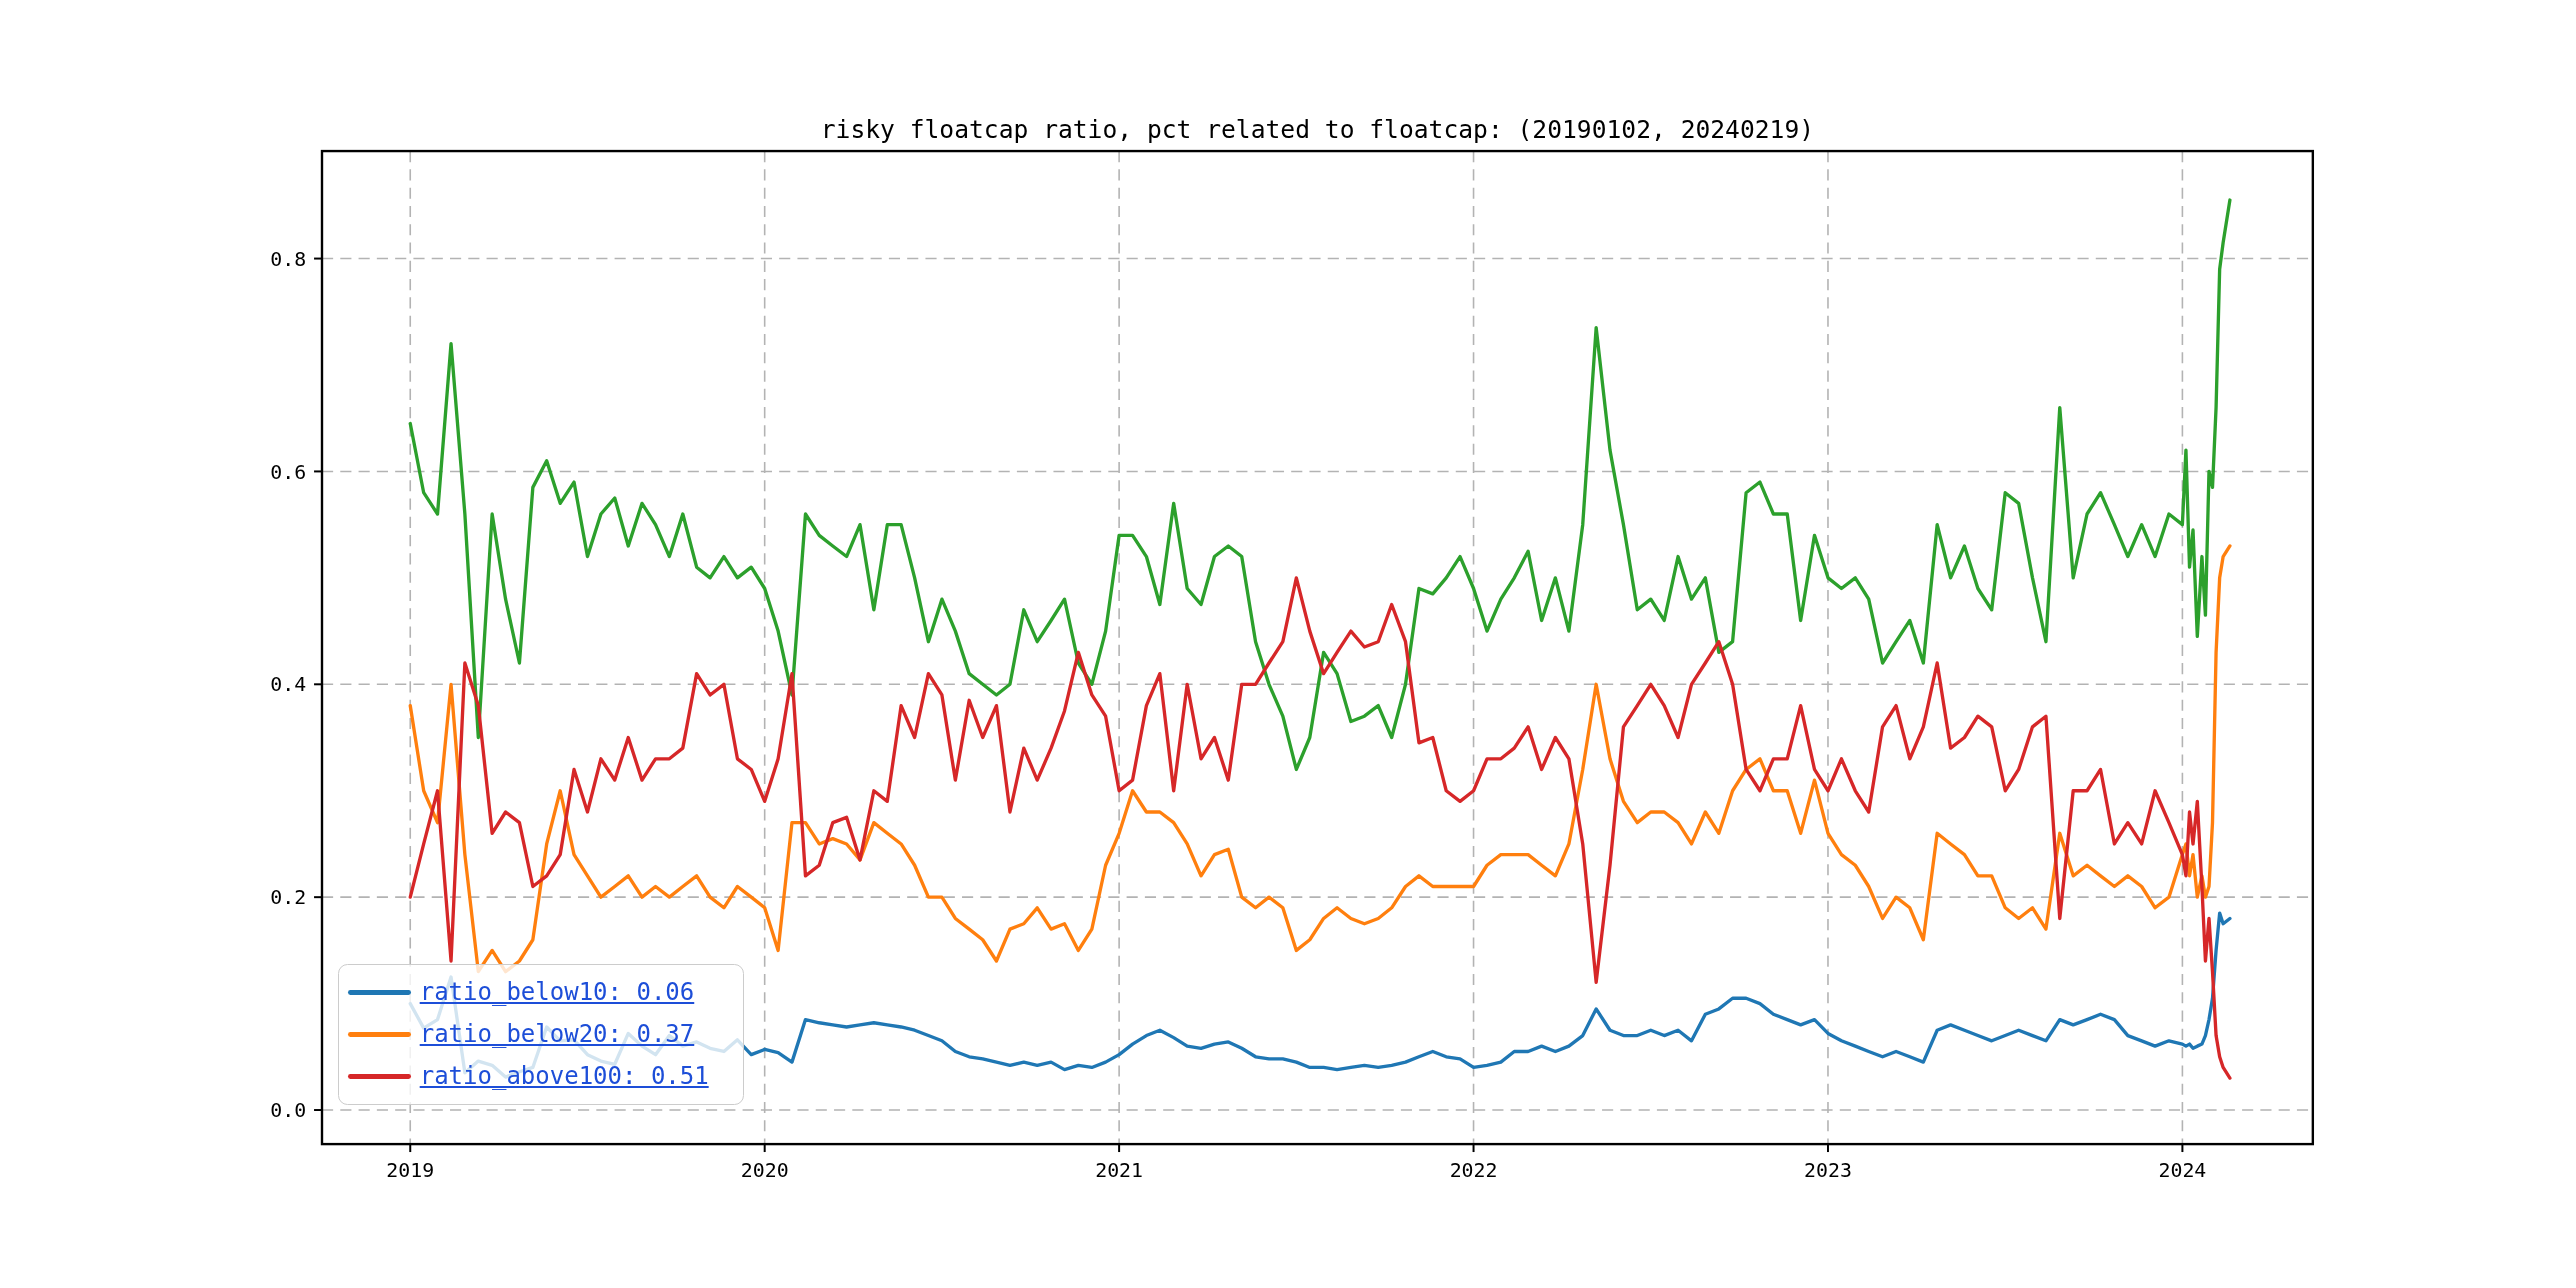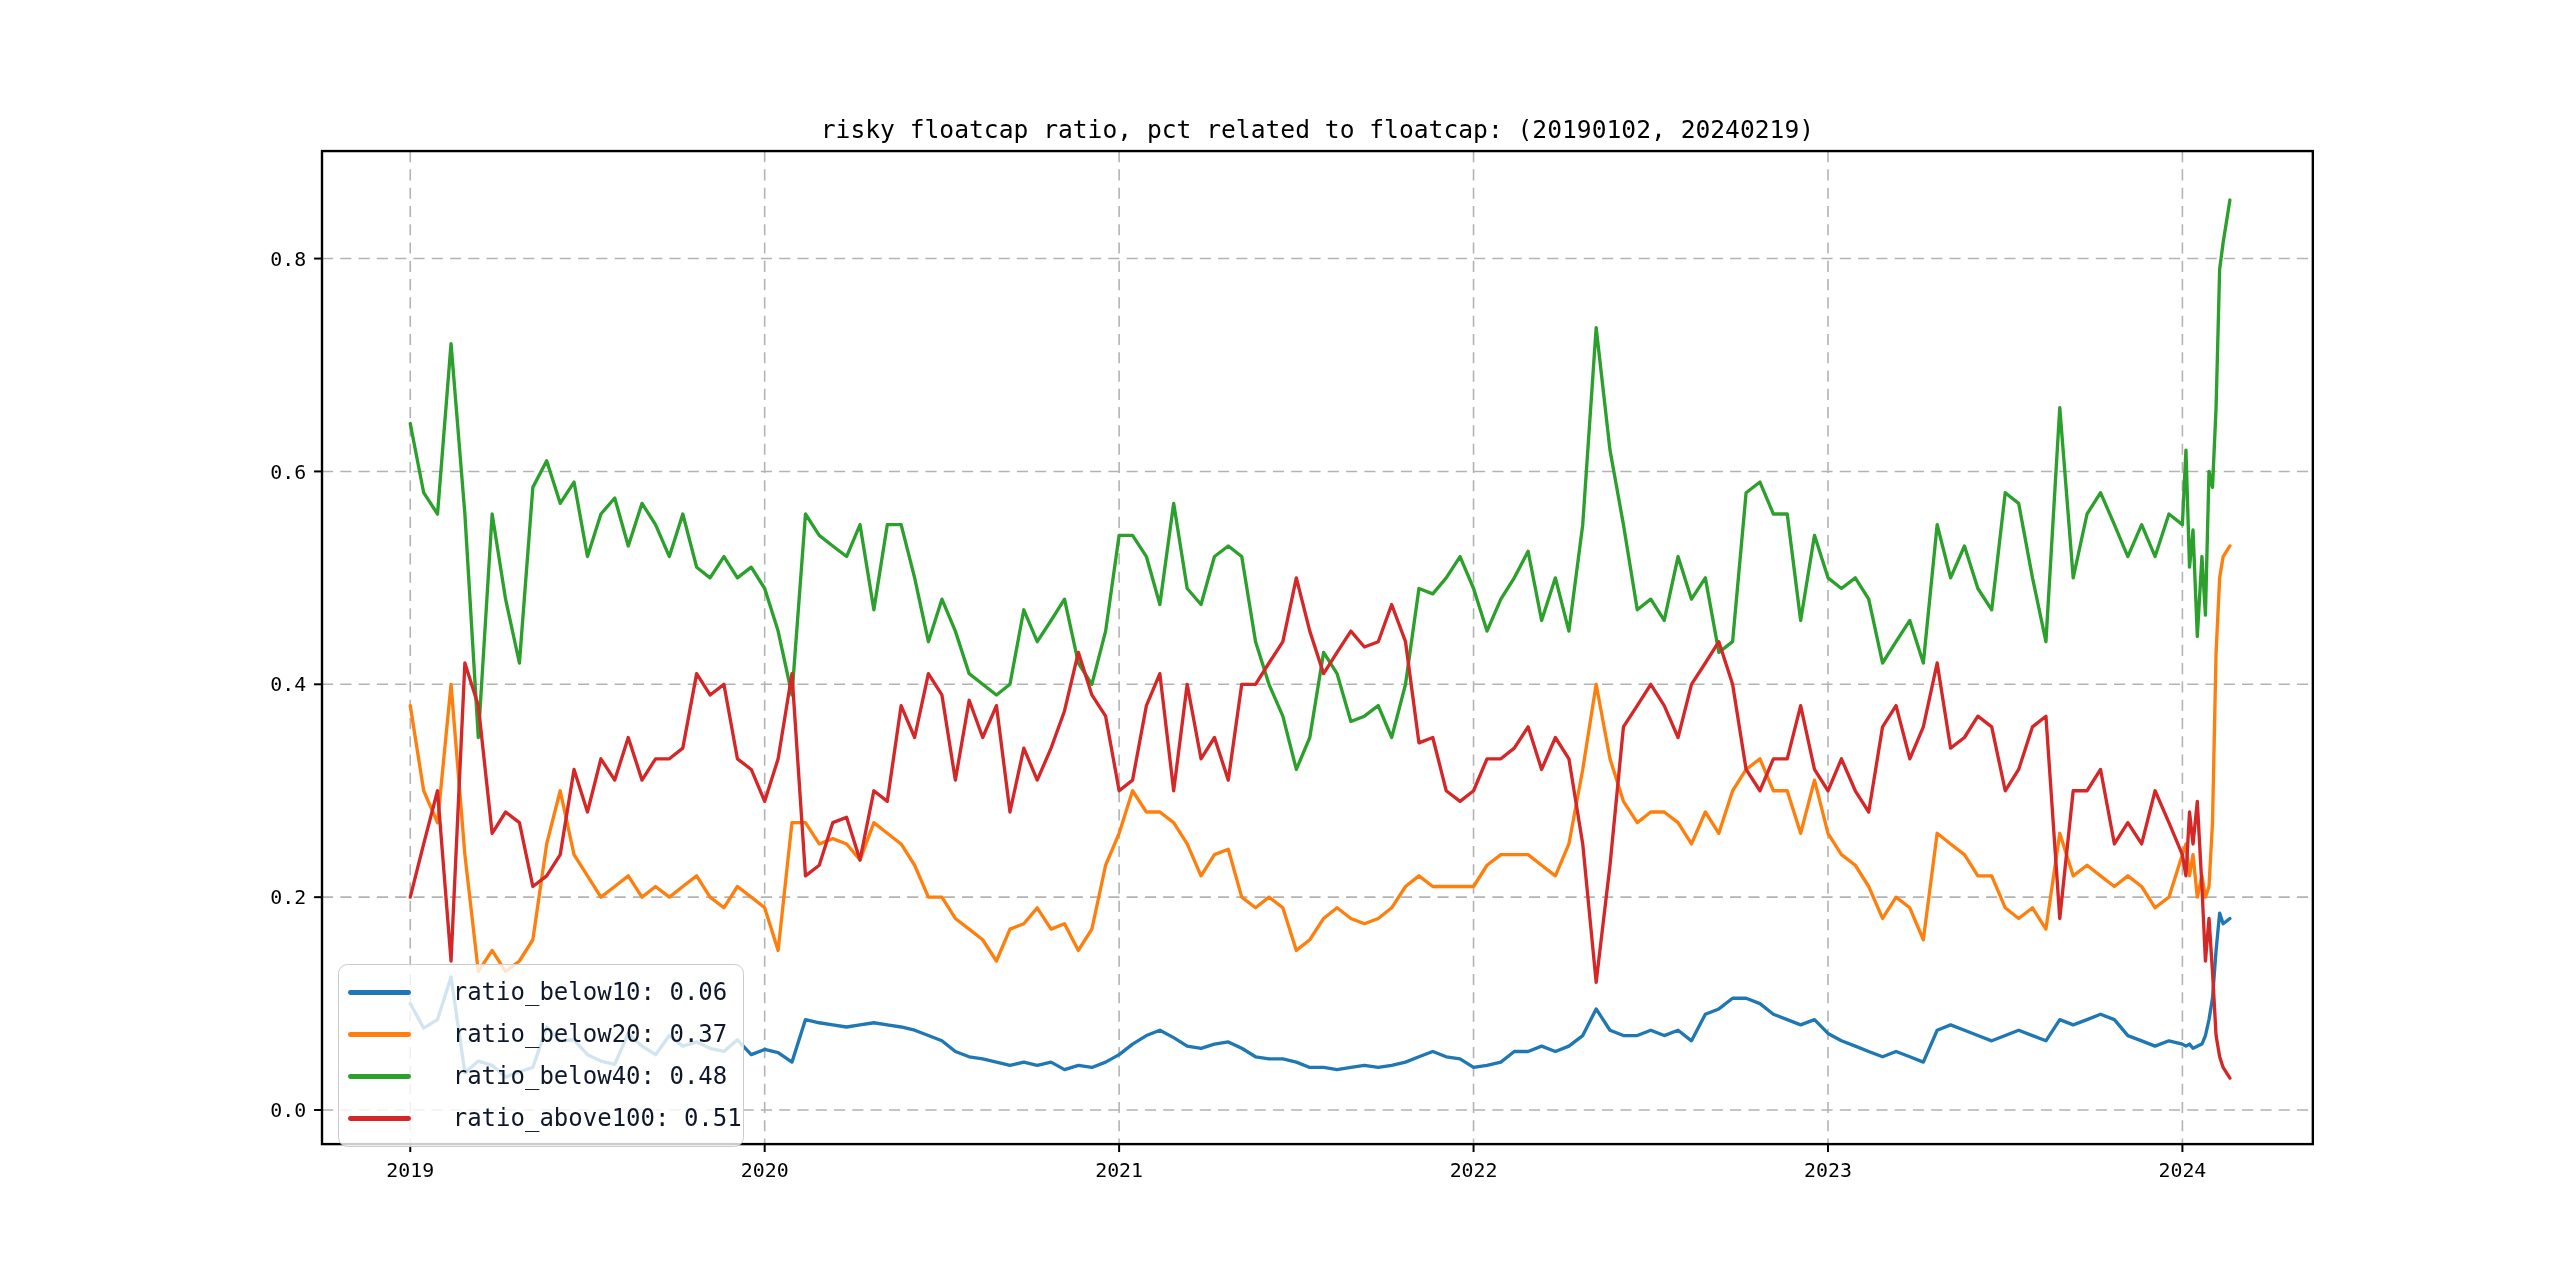--- a/index.html
+++ b/index.html
@@ -10,21 +10,21 @@
   #chart-svg{position:absolute;left:0;top:0;}
   #chart-title{font-size:31px;fill:#000000;}
   .tick-label{font-size:25px;fill:#000000;font-family:"DejaVu Sans Mono","Liberation Mono",monospace;}
   .legend{
     position:absolute;left:338px;top:964px;width:406px;box-sizing:border-box;
     border:1.6px solid #cccccc;border-radius:9.5px;background:rgba(255,255,255,0.8);
     padding:6.4px 0;
   }
   .lrow{height:42px;display:flex;align-items:center;}
   .swatch{display:inline-block;width:63px;height:4.8px;margin-left:8.7px;border-radius:2.4px;background:#888;}
-  .ltext{margin-left:42px;font-size:24px;color:#0f172a;white-space:pre;}
+  .ltext{margin-left:9px;font-size:24px;color:#1d4ed8;white-space:pre;text-decoration:underline;}
 </style>
 </head>
 <body>
 
 <svg id="chart-svg" width="2576" height="1288" viewBox="0 0 3240 1620">
   <g id="grid-layer">
       <line stroke="#b3b3b3" stroke-width="2" stroke-dasharray="14 9" fill="none" x1="516.0016022788078" y1="190" x2="516.0016022788078" y2="1439"></line>
       <line stroke="#b3b3b3" stroke-width="2" stroke-dasharray="14 9" fill="none" x1="961.7911696635358" y1="190" x2="961.7911696635358" y2="1439"></line>
       <line stroke="#b3b3b3" stroke-width="2" stroke-dasharray="14 9" fill="none" x1="1407.5807370482637" y1="190" x2="1407.5807370482637" y2="1439"></line>
       <line stroke="#b3b3b3" stroke-width="2" stroke-dasharray="14 9" fill="none" x1="1853.3703044329918" y1="190" x2="1853.3703044329918" y2="1439"></line>
@@ -77,21 +77,17 @@
 <div class="legend" style="border-color: rgb(204, 204, 204);">
   <div class="lrow">
     <span class="swatch" style="background: rgb(31, 119, 180);"></span>
     <span class="ltext">ratio_below10: 0.06</span>
   </div>
   <div class="lrow">
     <span class="swatch" style="background: rgb(255, 127, 14);"></span>
     <span class="ltext">ratio_below20: 0.37</span>
   </div>
   <div class="lrow">
-    <span class="swatch" style="background: rgb(44, 160, 44);"></span>
-    <span class="ltext">ratio_below40: 0.48</span>
-  </div>
-  <div class="lrow">
     <span class="swatch" style="background: rgb(214, 39, 40);"></span>
     <span class="ltext">ratio_above100: 0.51</span>
   </div>
 </div>
 
 
 </body></html>

